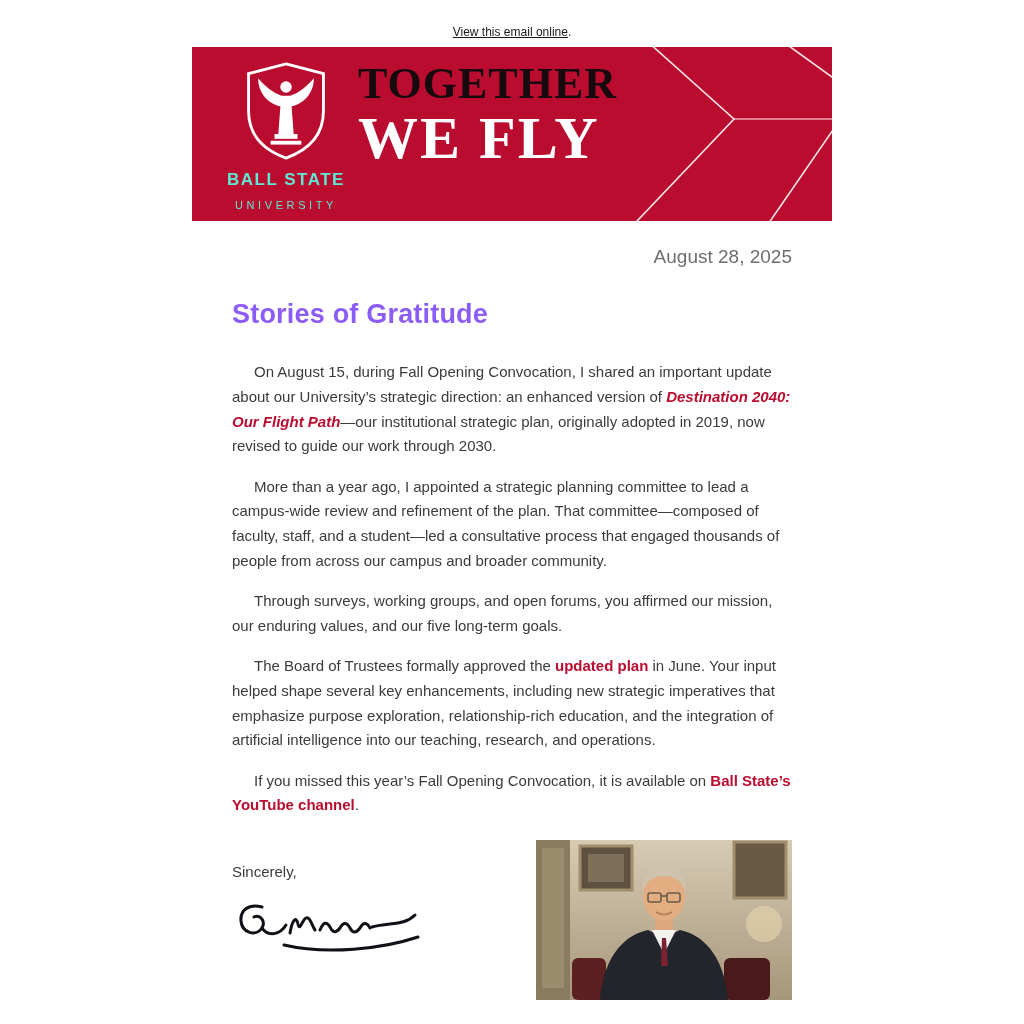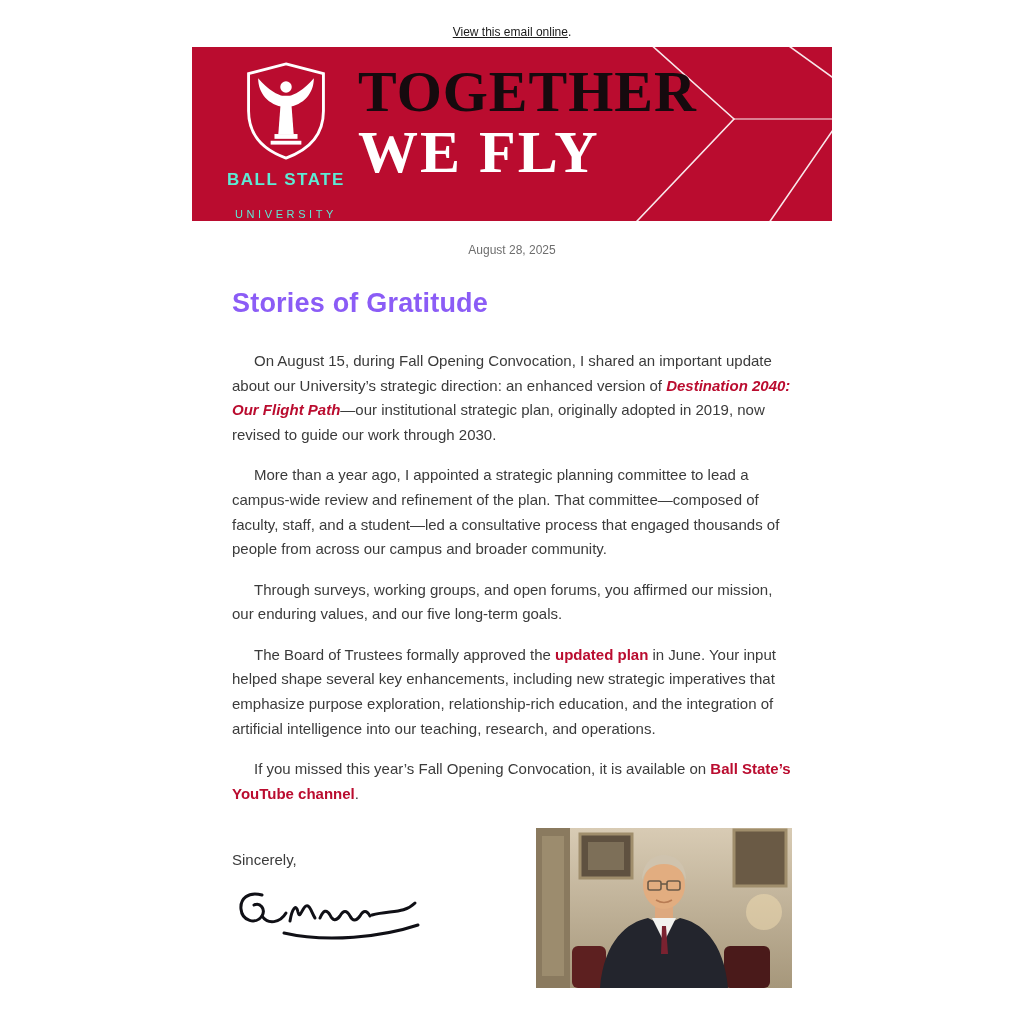--- a/index.html
+++ b/index.html
@@ -10,28 +10,28 @@
 
   
   .preheader { text-align: center; padding: 25px 0 8px; font-size: 12px; color: #1a1a1a; }
   .preheader .vlink { color: #1a1a1a; text-decoration: underline; cursor: pointer; }
 
   
   .banner { position: relative; height: 174px; background: #BA0C2F; overflow: hidden; }
   .deco { position: absolute; right: -30px; top: -20px; opacity: 0.9; }
   .logo { position: absolute; left: 18px; top: 14px; width: 152px; text-align: center; color: #5eead4; }
   .logo-name { font-size: 17px; font-weight: bold; letter-spacing: 1.5px; margin-top: 5px; }
-  .logo-sub  { font-size: 11px; letter-spacing: 3.6px; margin-top: 18px; }
+  .logo-sub  { font-size: 11px; letter-spacing: 3.6px; margin-top: 9px; }
   .headline { position: absolute; left: 166px; top: 14px; font-family: "Liberation Serif", serif; font-weight: 700; }
-  .headline .l1 { color: #160a0e; font-size: 58px; line-height: 1.06; letter-spacing: 1px; }
+  .headline .l1 { color: #160a0e; font-size: 44px; line-height: 1.06; letter-spacing: 1px; }
   .headline .l2 { color: #ffffff; font-size: 60px; line-height: 1.02; letter-spacing: 2px; }
 
   
   .content { padding: 0 40px 0; color: #3b3b3b; font-size: 15px; line-height: 1.64; }
-  .date { text-align: center; color: #6e6e6e; padding-top: 20px; font-size: 12px; }
+  .date { text-align: right; color: #6e6e6e; padding-top: 20px; font-size: 19px; }
   .title { color: #8b5cf6; font-size: 27px; font-weight: 700; margin: 20px 0 24px; letter-spacing: 0.2px; }
   .content p { margin: 16px 0 16px; text-indent: 22px; }
   .redlink { color: #BA0C2F; font-weight: bold; text-decoration: none; cursor: pointer; }
   .redlink.italic { font-style: italic; }
 
   
   .sig-row { display: flex; justify-content: space-between; align-items: flex-start; margin-top: 22px; }
   .sig-col { padding-top: 4px; }
   .closing { text-indent: 0 !important; margin-bottom: 6px !important; }
   .signature { margin-top: 4px; }

